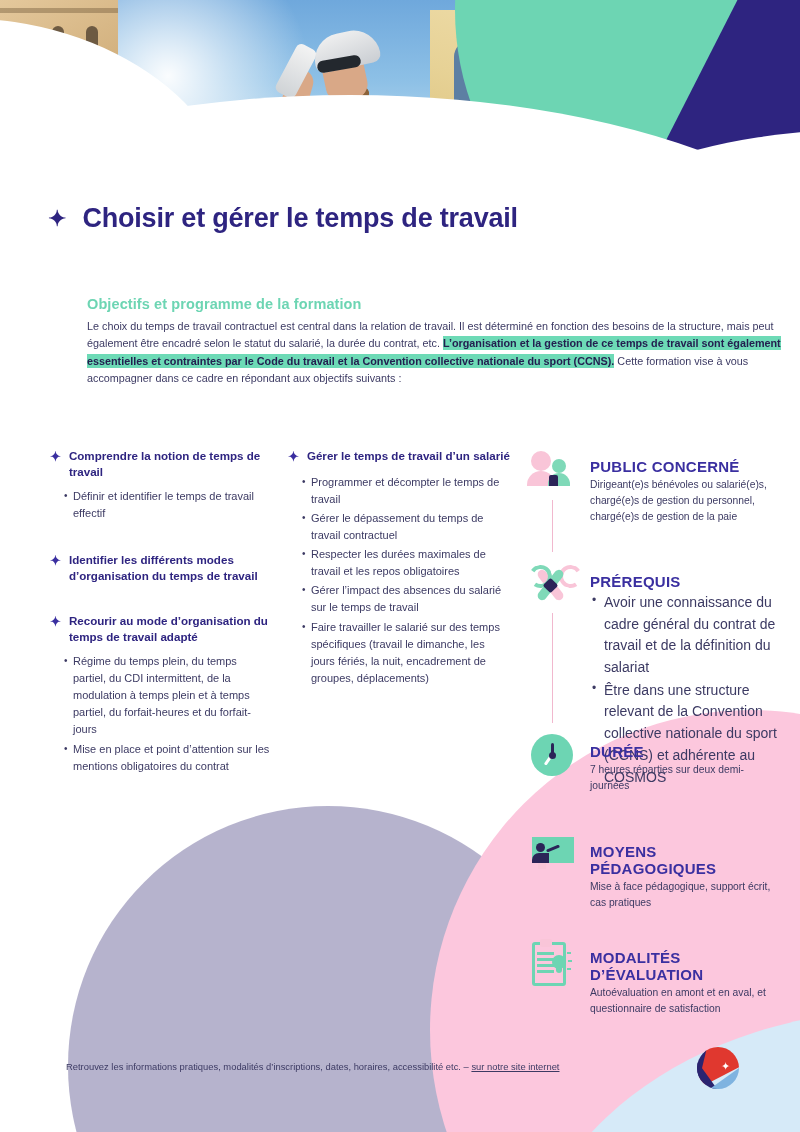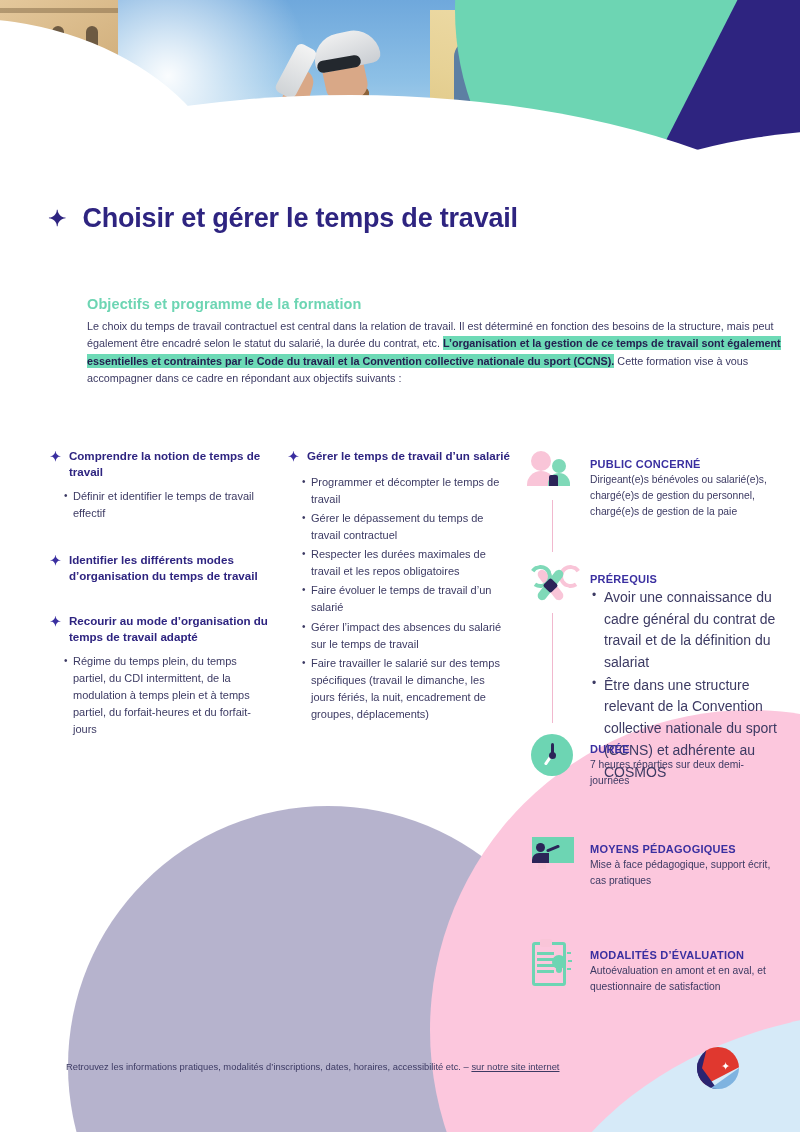--- a/index.html
+++ b/index.html
@@ -201,21 +201,21 @@
   }
 
   
   .info{position:absolute;left:530px;top:448px;width:250px;z-index:5;}
   .info-item{position:relative;display:flex;gap:14px;margin-bottom:0;}
   .info-icon{
     flex:0 0 46px;width:46px;height:46px;position:relative;
   }
   .info-body{flex:1;padding-top:10px;}
   .info-title{
-    color:#3a2fa0;font-size:11px;font-weight:700;letter-spacing:.25px;
+    color:#3a2fa0;font-size:15px;font-weight:700;letter-spacing:.25px;
     margin:0 0 2px 0;text-transform:uppercase;
   }
   .info-text{color:#3c3a63;font-size:10.3px;line-height:1.55;margin:0;}
   .info-list{list-style:none;margin:0;padding:0;}
   .info-list li{
     color:#3c3a63;font-size:14px;line-height:1.55;padding-left:14px;
     position:relative;margin-bottom:1px;
   }
   .info-list li:before{
     content:"•";position:absolute;left:2px;top:-1px;color:#3c3a63;font-size:12px;
@@ -340,36 +340,36 @@
         </div>
       </div>
 
       <div class="grp">
         <div class="grp-head">
           <span class="grp-plus">✦</span>
           <h3 class="grp-title">Recourir au mode d’organisation du temps de travail adapté</h3>
         </div>
         <ul class="grp-list">
           <li>Régime du temps plein, du temps partiel, du CDI intermittent, de la modulation à temps plein et à temps partiel, du forfait-heures et du forfait-jours</li>
+          <li>Mise en place et point d’attention sur les mentions obligatoires du contrat</li>
         </ul>
       </div>
 
     </div>
 
     <div class="col col-2">
       <div class="grp">
         <div class="grp-head">
           <span class="grp-plus">✦</span>
           <h3 class="grp-title">Gérer le temps de travail d’un salarié</h3>
         </div>
         <ul class="grp-list">
           <li>Programmer et décompter le temps de travail</li>
           <li>Gérer le dépassement du temps de travail contractuel</li>
           <li>Respecter les durées maximales de travail et les repos obligatoires</li>
-          <li>Faire évoluer le temps de travail d’un salarié</li>
           <li>Gérer l’impact des absences du salarié sur le temps de travail</li>
           <li>Faire travailler le salarié sur des temps spécifiques (travail le dimanche, les jours fériés, la nuit, encadrement de groupes, déplacements)</li>
         </ul>
       </div>
     </div>
 
   </div>
 
   <div class="info">
 

